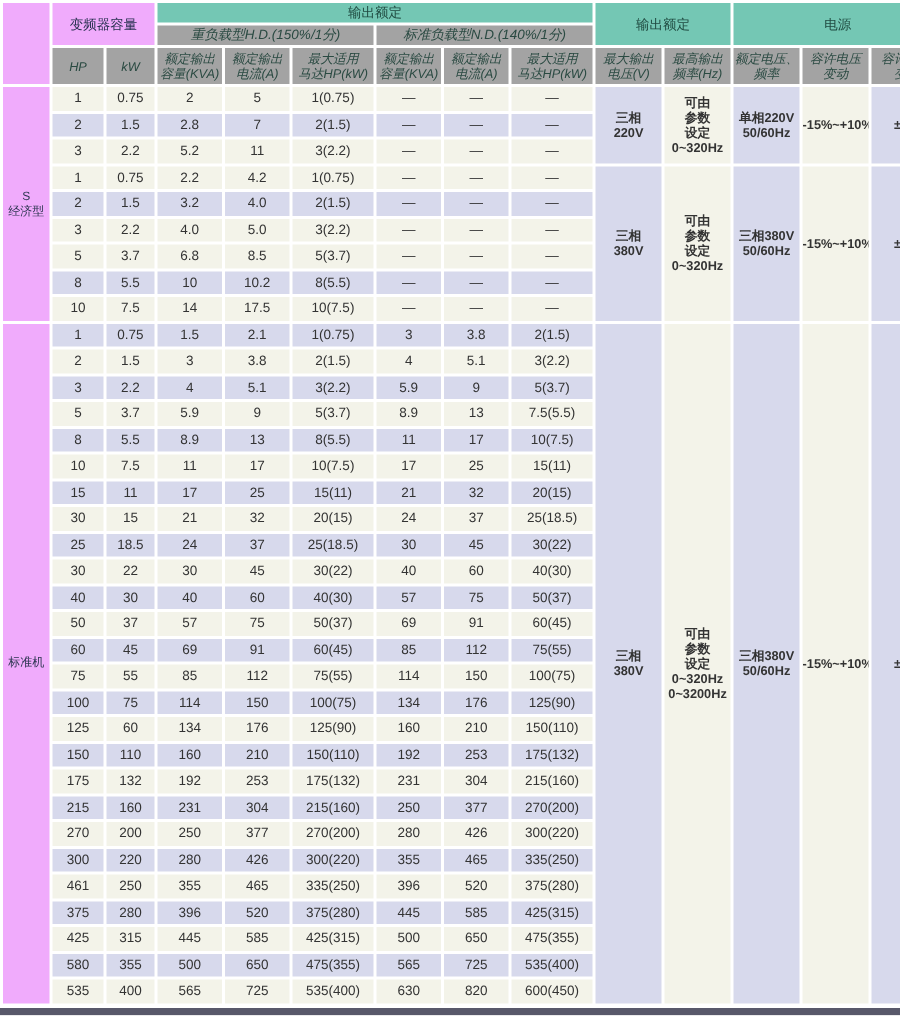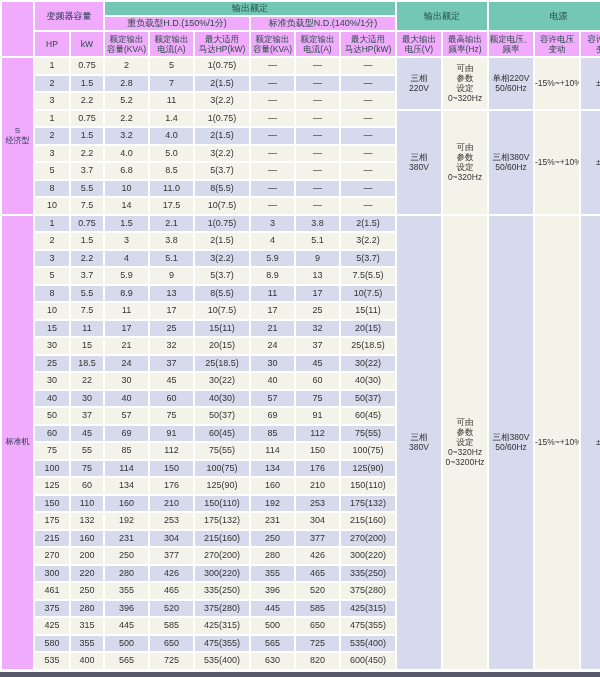--- a/index.html
+++ b/index.html
@@ -15,24 +15,24 @@
     padding:0; margin:0; text-align:center; vertical-align:middle;
     font-size:9px; font-weight:normal; color:#333333; line-height:1.2;
     white-space:pre-line; overflow:hidden;
   }
   thead tr.r1 th { height:13px; }
   thead tr.r2 th { height:13px; }
   thead tr.r3 th { height:24px; font-size:8.5px; }
   tbody th, tbody td { height:15.5px; font-size:9px; }
   .purple   { background:#f0abfc; color:#26304f; font-size:9px; }
   .teal     { background:#74c7b4; color:#1f4a40; }
-  .teal-lt  { background:#f0abfc; color:#2a4a42; }
+  .teal-lt  { background:#a3a3a3; color:#2a4a42;font-style:italic; }
   .cream    { background:#f3f3e9; }
   .lav      { background:#d7d9ec; }
-  .grp      { font-size:8.5px; }
+  .grp      { font-size:8.5px;font-weight:bold; }
   .seclabel { font-size:8px; color:#2b3550; }
   .bottom-edge {
     position:absolute; left:0; bottom:0; width:600px; height:5px;
     background:#58586a;
   }
 </style>
 </head>
 <body>
 
 <div class="page">
@@ -132,21 +132,21 @@
           <td class="cream">11</td>
           <td class="cream">3(2.2)</td>
           <td class="cream">—</td>
           <td class="cream">—</td>
           <td class="cream">—</td>
         </tr>
         <tr>
           <td class="cream">1</td>
           <td class="cream">0.75</td>
           <td class="cream">2.2</td>
-          <td class="cream">1.4</td>
+          <td class="cream">4.2</td>
           <td class="cream">1(0.75)</td>
           <td class="cream">—</td>
           <td class="cream">—</td>
           <td class="cream">—</td>
           <td class="lav grp" rowspan="6">三相
 380V</td>
           <td class="cream grp" rowspan="6">可由
 参数
 设定
 0~320Hz</td>
@@ -182,21 +182,21 @@
           <td class="cream">8.5</td>
           <td class="cream">5(3.7)</td>
           <td class="cream">—</td>
           <td class="cream">—</td>
           <td class="cream">—</td>
         </tr>
         <tr>
           <td class="lav">8</td>
           <td class="lav">5.5</td>
           <td class="lav">10</td>
-          <td class="lav">11.0</td>
+          <td class="lav">10.2</td>
           <td class="lav">8(5.5)</td>
           <td class="lav">—</td>
           <td class="lav">—</td>
           <td class="lav">—</td>
         </tr>
         <tr>
           <td class="cream">10</td>
           <td class="cream">7.5</td>
           <td class="cream">14</td>
           <td class="cream">17.5</td>

